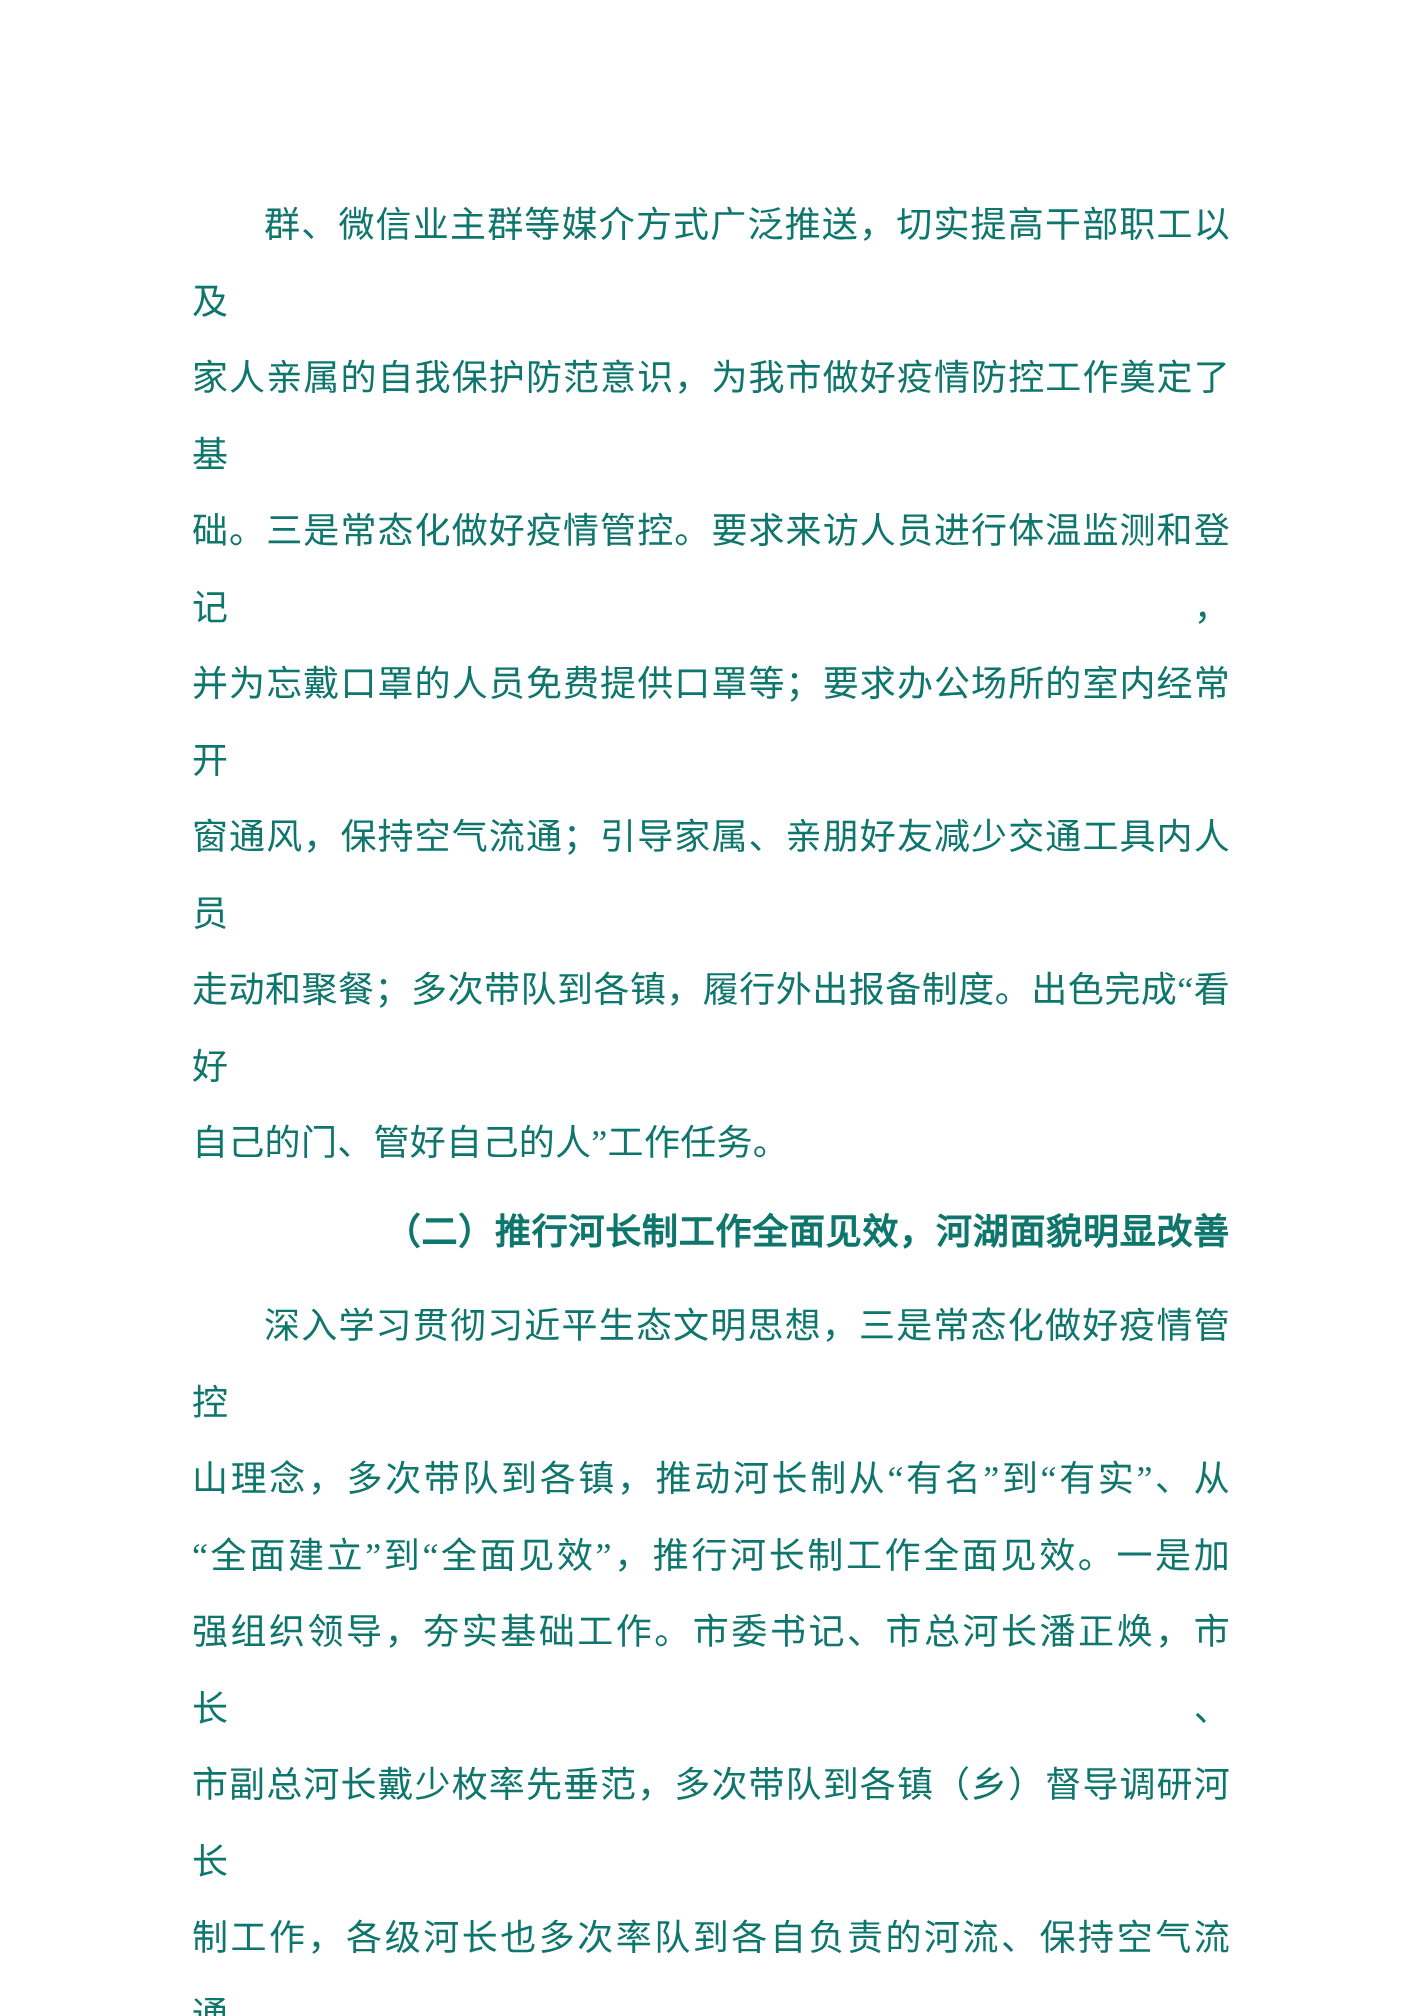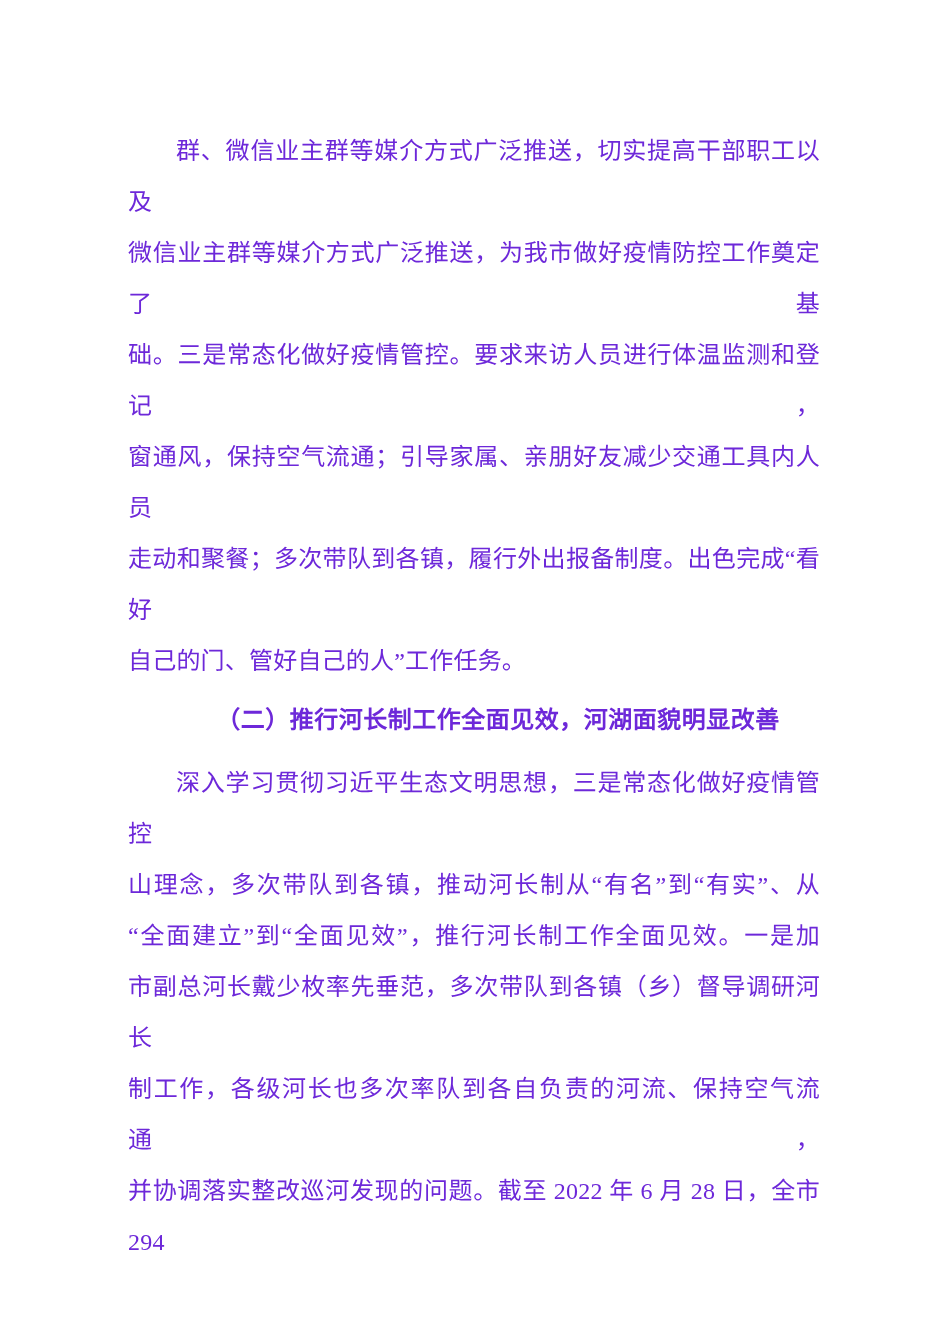--- a/index.html
+++ b/index.html
@@ -11,21 +11,21 @@
     width: 950px;
     height: 1344px;
     overflow: hidden;
   }
   .doc-page {
     box-sizing: border-box;
     width: 950px;
     height: 1084px;
     padding: 126px 130px 0 128px;
     background: #ffffff;
-    color: #6d28d9;
+    color: #0f766e;
     font-family: "Liberation Serif", "DejaVu Serif", serif;
     font-size: 24px;
     line-height: 51px;
   }
   .body-line {
     text-align: justify;
     text-align-last: justify;
     letter-spacing: 0.2px;
     min-height: 51px;
   }
@@ -34,42 +34,44 @@
   }
   .body-line.para-end {
     text-align-last: left;
   }
   .section-heading {
     font-weight: bold;
     text-indent: 48px;
     margin: 7px 0 12px 0;
     line-height: 52px;
     letter-spacing: 0.5px;
-    text-align: center;
+    text-align: right;
   }
 </style>
 </head>
 <body>
 
 <div class="doc-page">
 
   <div>
     <div class="body-line first-line">群、微信业主群等媒介方式广泛推送，切实提高干部职工以及</div>
-    <div class="body-line">微信业主群等媒介方式广泛推送，为我市做好疫情防控工作奠定了基</div>
+    <div class="body-line">家人亲属的自我保护防范意识，为我市做好疫情防控工作奠定了基</div>
     <div class="body-line">础。三是常态化做好疫情管控。要求来访人员进行体温监测和登记，</div>
+    <div class="body-line">并为忘戴口罩的人员免费提供口罩等；要求办公场所的室内经常开</div>
     <div class="body-line">窗通风，保持空气流通；引导家属、亲朋好友减少交通工具内人员</div>
     <div class="body-line">走动和聚餐；多次带队到各镇，履行外出报备制度。出色完成“看好</div>
     <div class="body-line para-end">自己的门、管好自己的人”工作任务。</div>
   </div>
 
   <div class="section-heading">（二）推行河长制工作全面见效，河湖面貌明显改善</div>
 
   <div>
     <div class="body-line first-line">深入学习贯彻习近平生态文明思想，三是常态化做好疫情管控</div>
     <div class="body-line">山理念，多次带队到各镇，推动河长制从“有名”到“有实”、从</div>
     <div class="body-line">“全面建立”到“全面见效”，推行河长制工作全面见效。一是加</div>
+    <div class="body-line">强组织领导，夯实基础工作。市委书记、市总河长潘正焕，市长、</div>
     <div class="body-line">市副总河长戴少枚率先垂范，多次带队到各镇（乡）督导调研河长</div>
     <div class="body-line">制工作，各级河长也多次率队到各自负责的河流、保持空气流通，</div>
     <div class="body-line">并协调落实整改巡河发现的问题。截至 2022 年 6 月 28 日，全市 294</div>
 
   </div>
 
 </div>
 
 </body></html>

